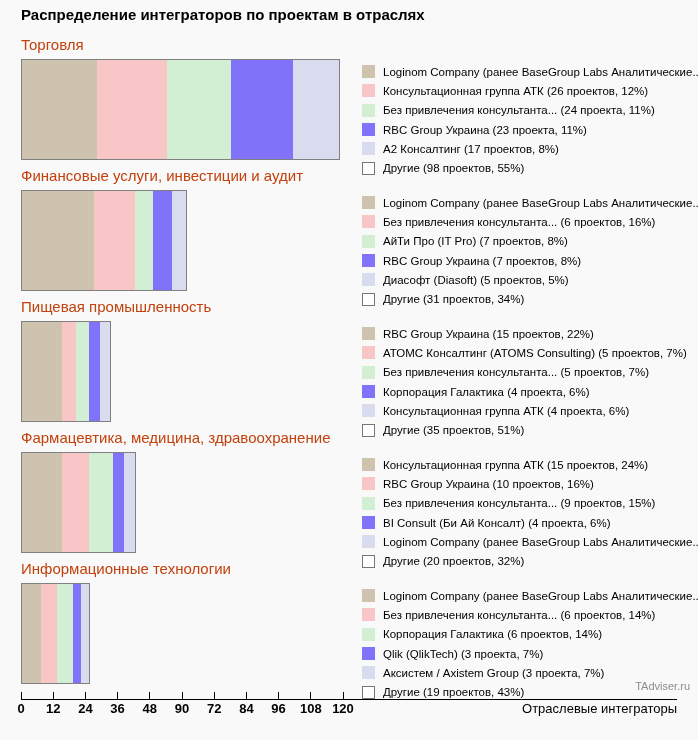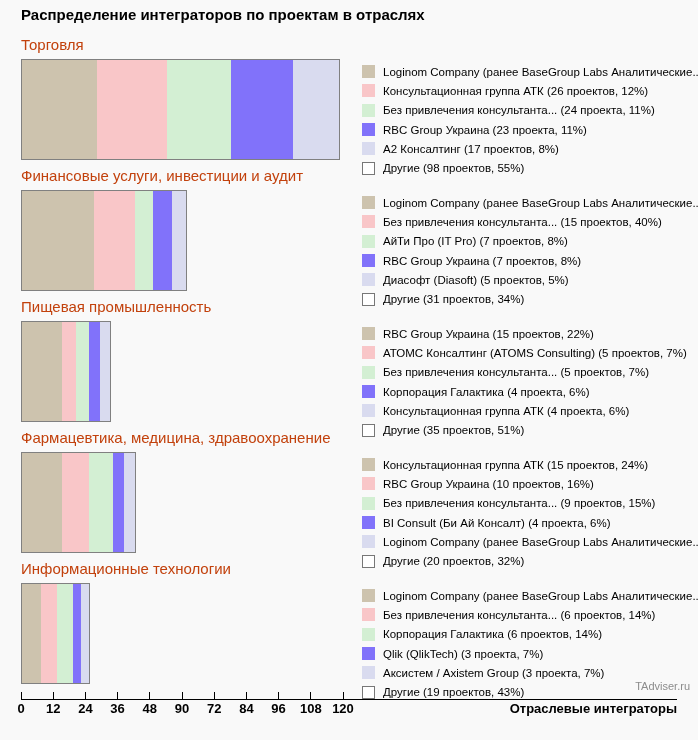--- a/index.html
+++ b/index.html
@@ -10,21 +10,21 @@
   .sect-title{position:absolute;left:21px;top:0;margin:0;font-size:15px;font-weight:400;color:#c2410c;white-space:nowrap;}
   .bar{position:absolute;left:21px;top:23px;height:99px;display:flex;border:1px solid #808080;background:transparent;}
   .seg{height:100%;flex:0 0 auto;}
   .legend{position:absolute;left:362px;top:26px;}
   .lrow{display:flex;align-items:center;height:19.3px;white-space:nowrap;}
   .swatch{width:13px;height:13px;flex:0 0 13px;box-sizing:border-box;}
   .ltext{margin-left:8px;font-size:11.5px;color:#000;}
   .axis-line{position:absolute;left:21px;top:699px;width:656px;height:1px;background:#000;}
   .tick{position:absolute;top:692px;width:1px;height:7px;background:#000;}
   .tick-label{position:absolute;top:701px;width:40px;text-align:center;font-size:13px;font-weight:bold;color:#000;}
-  .axis-label{position:absolute;top:701px;right:21px;margin:0;font-size:13px;font-weight:bold;color:#000;}
+  .axis-label{position:absolute;top:701px;right:21px;margin:0;font-size:13px;font-weight:normal;color:#000;}
   .watermark{position:absolute;top:680px;right:8px;font-size:11px;color:#8c8c8c;}
 </style>
 </head>
 <body>
 
 <div class="stage">
 
   <h1 class="main-title">Распределение интеграторов по проектам в отраслях</h1>
 
   <section class="sect" style="top:36px">
@@ -73,21 +73,21 @@
         <div class="seg" title="RBC Group Украина" style="width: 18.8px; background: rgb(129, 114, 250);"></div>
         <div class="seg" title="Диасофт (Diasoft)" style="width: 13.4px; background: rgb(217, 219, 239);"></div>
       </div>
     <div class="legend">
       <div class="lrow">
           <span class="swatch" style="background: rgb(205, 195, 174);"></span>
           <span class="ltext">Loginom Company (ранее BaseGroup Labs Аналитические... (27 проектов, 29%)</span>
         </div>
       <div class="lrow">
           <span class="swatch" style="background: rgb(249, 198, 200);"></span>
-          <span class="ltext">Без привлечения консультанта... (15 проектов, 40%)</span>
+          <span class="ltext">Без привлечения консультанта... (6 проектов, 16%)</span>
         </div>
       <div class="lrow">
           <span class="swatch" style="background: rgb(211, 239, 211);"></span>
           <span class="ltext">АйТи Про (IT Pro) (7 проектов, 8%)</span>
         </div>
       <div class="lrow">
           <span class="swatch" style="background: rgb(129, 114, 250);"></span>
           <span class="ltext">RBC Group Украина (7 проектов, 8%)</span>
         </div>
       <div class="lrow">

